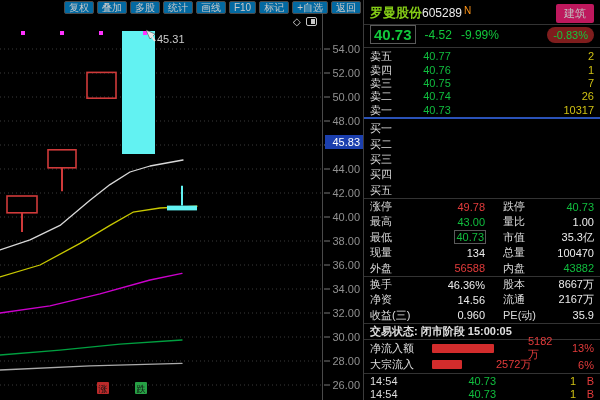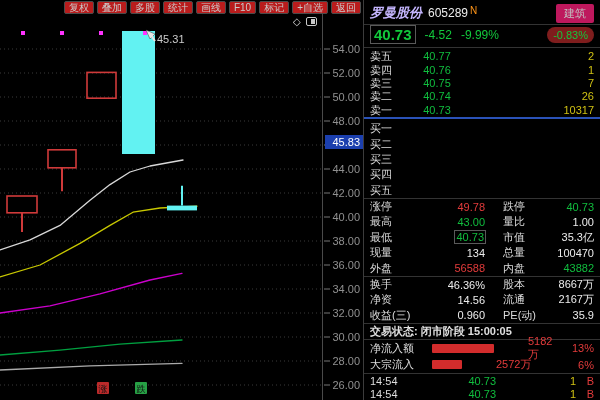--- a/index.html
+++ b/index.html
@@ -4,42 +4,42 @@
 <style>
   * { margin:0; padding:0; box-sizing:border-box; }
   html,body { width:600px; height:400px; background:#000; overflow:hidden;
     font-family:"Liberation Sans","DejaVu Sans",sans-serif; }
   #app { position:relative; width:600px; height:400px; background:#000; color:#ddd; }
 
   
   #menubar { position:absolute; left:0; top:0; width:363px; height:15px;
     display:flex; justify-content:flex-end; align-items:flex-start; gap:3px;
     padding:1px 2px 0 0; z-index:5; }
-  .menu-item { font-size:10px; line-height:11px; color:#c9c9c9; background:#b91c1c;
+  .menu-item { font-size:10px; line-height:11px; color:#c9c9c9; background:#0369a1;
     border:1px solid #4a4a4a; border-radius:2px; padding:0 4px; white-space:nowrap; cursor:default; }
 
   
   #chart-tools { position:absolute; left:293px; top:15px; width:34px; height:13px; z-index:5;
     display:flex; gap:5px; align-items:center; }
   .diamond-glyph { color:#ddd; font-size:10px; line-height:10px; }
   .shape-glyph { width:11px; height:9px; border:1px solid #c9c9c9; border-radius:2px; position:relative; }
   .shape-glyph::after { content:""; position:absolute; right:1px; top:1px; width:4px; height:5px; background:#c9c9c9; }
 
   
   #chart-wrap { position:absolute; left:0; top:0; width:363px; height:400px; }
 
   
   #panel { position:absolute; left:363px; top:0; width:237px; height:400px;
     border-left:1px solid #3c3c3c; background:#000; display:flex; flex-direction:column; overflow:hidden; }
   .sep { border-bottom:1px solid #333; }
   .sep-blue { border-bottom:2px solid #2a52b8; }
 
   #pheader { height:27px; display:flex; align-items:center; padding:3px 6px 0 6px; }
-  #stock-name { color:#c4b5fd; font-weight:bold; font-size:13px;font-style:italic; }
-  #stock-code { color:#ececec; font-size:12px; margin-left:6px; }
+  #stock-name { color:#84cc16; font-weight:bold; font-size:13px; }
+  #stock-code { color:#ececec; font-size:12px; }
   #stock-flag { color:#ff9518; font-size:10px; margin-left:2px; align-self:flex-start; margin-top:2px; }
   .badge { background:#be185d; border-radius:2px; padding:2px 8px; font-size:11px; color:#c0c0c0; }
   .spacer { flex:1; }
 
   #pquote { height:25px; display:flex; align-items:center; padding:0 6px 2px 6px; }
   #quote-price { border:1px solid #5a5a5a; padding:0 3px; font-size:15px; font-weight:bold; color:#12c83c; }
   #quote-change, #quote-pct { color:#12c83c; font-size:12px; margin-left:9px; }
   #sector-pct { background:#7f1d1d; border-radius:8px; padding:2px 6px; font-size:11px; color:#12c83c; }
 
   .book-row { height:13.4px; display:flex; align-items:center; padding:0 6px; font-size:11px; line-height:13px;gap:16px; }

